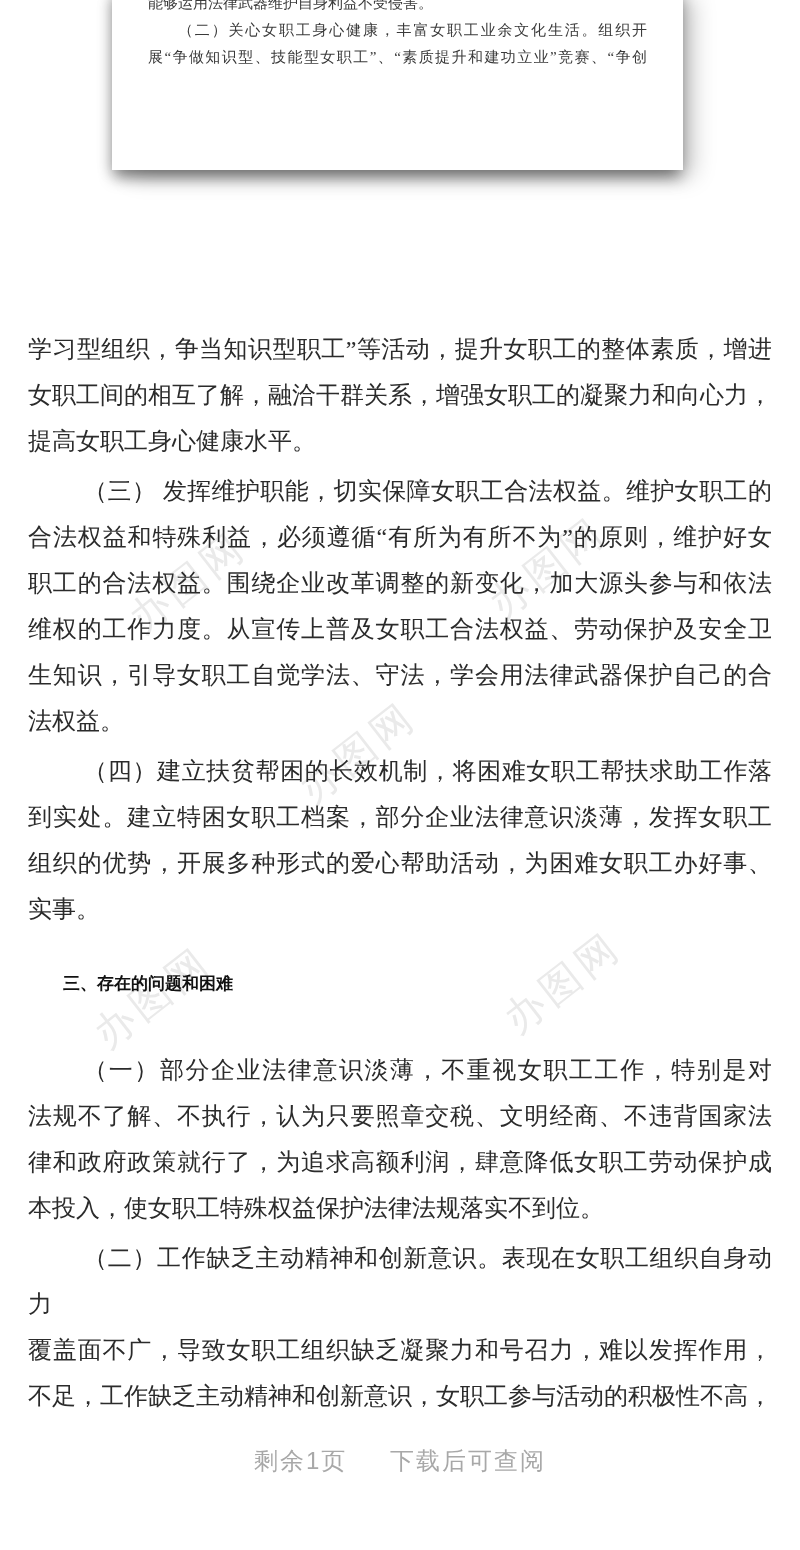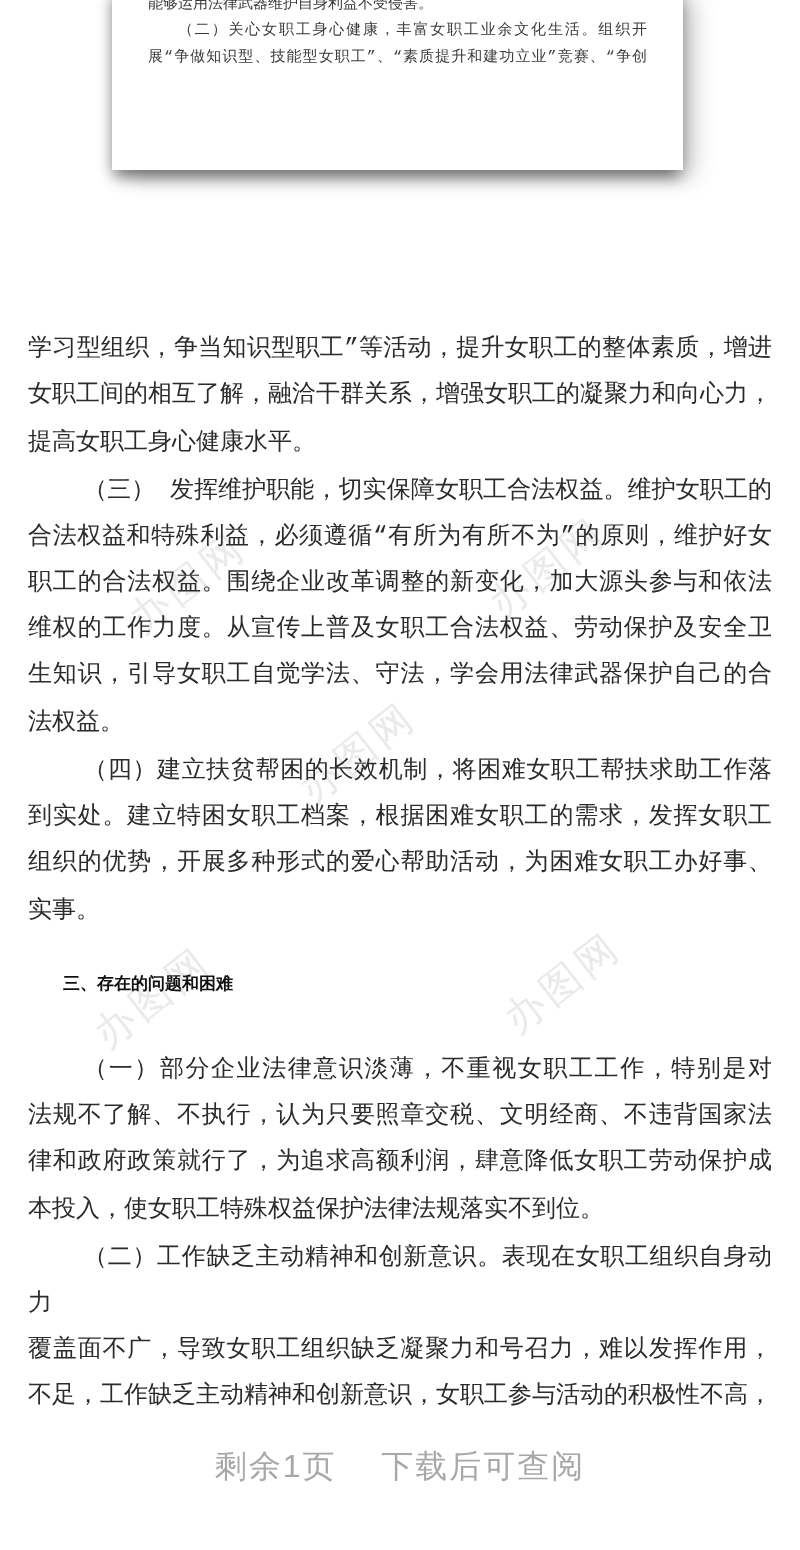--- a/index.html
+++ b/index.html
@@ -41,21 +41,20 @@
   
   .ln {
     white-space: nowrap;
     color: inherit;
   }
   .ln.j {
     white-space: normal;
     text-align: justify;
     text-align-last: justify;
     text-justify: inter-character;
-    font-family: Liberation Mono, monospace;
   }
   .ln.i { text-indent: 2.3em; }
   .card .ln.i { text-indent: 2em; }
   
   .doc {
     position: absolute;
     top: 322px;
     left: 24px;
     width: 752px;
     z-index: 2;
@@ -88,21 +87,21 @@
   }
   
   .footer {
     position: absolute;
     top: 1445px;
     left: 0;
     width: 800px;
     text-align: center;
     z-index: 2;
     font-family: "Liberation Sans", "DejaVu Sans", sans-serif;
-    font-size: 32px;
+    font-size: 24px;
     letter-spacing: 2px;
     color: #a8a8a8;
   }
   .footer .hint { margin-left: 34px; }
 </style>
 </head>
 <body>
 
 <div class="page">
 
@@ -131,21 +130,21 @@
       <div class="p">
         <div class="ln j i">（三） 发挥维护职能，切实保障女职工合法权益。维护女职工的</div>
         <div class="ln j">合法权益和特殊利益，必须遵循“有所为有所不为”的原则，维护好女</div>
         <div class="ln j">职工的合法权益。围绕企业改革调整的新变化，加大源头参与和依法</div>
         <div class="ln j">维权的工作力度。从宣传上普及女职工合法权益、劳动保护及安全卫</div>
         <div class="ln j">生知识，引导女职工自觉学法、守法，学会用法律武器保护自己的合</div>
         <div class="ln">法权益。</div>
       </div>
       <div class="p">
         <div class="ln j i">（四）建立扶贫帮困的长效机制，将困难女职工帮扶求助工作落</div>
-        <div class="ln j">到实处。建立特困女职工档案，根据困难女职工的需求，发挥女职工</div>
+        <div class="ln j">到实处。建立特困女职工档案，部分企业法律意识淡薄，发挥女职工</div>
         <div class="ln j">组织的优势，开展多种形式的爱心帮助活动，为困难女职工办好事、</div>
         <div class="ln">实事。</div>
       </div>
       <div class="heading">三、存在的问题和困难</div>
       <div class="p">
         <div class="ln j i">（一）部分企业法律意识淡薄，不重视女职工工作，特别是对</div>
         <div class="ln j">法规不了解、不执行，认为只要照章交税、文明经商、不违背国家法</div>
         <div class="ln j">律和政府政策就行了，为追求高额利润，肆意降低女职工劳动保护成</div>
         <div class="ln">本投入，使女职工特殊权益保护法律法规落实不到位。</div>
       </div>

